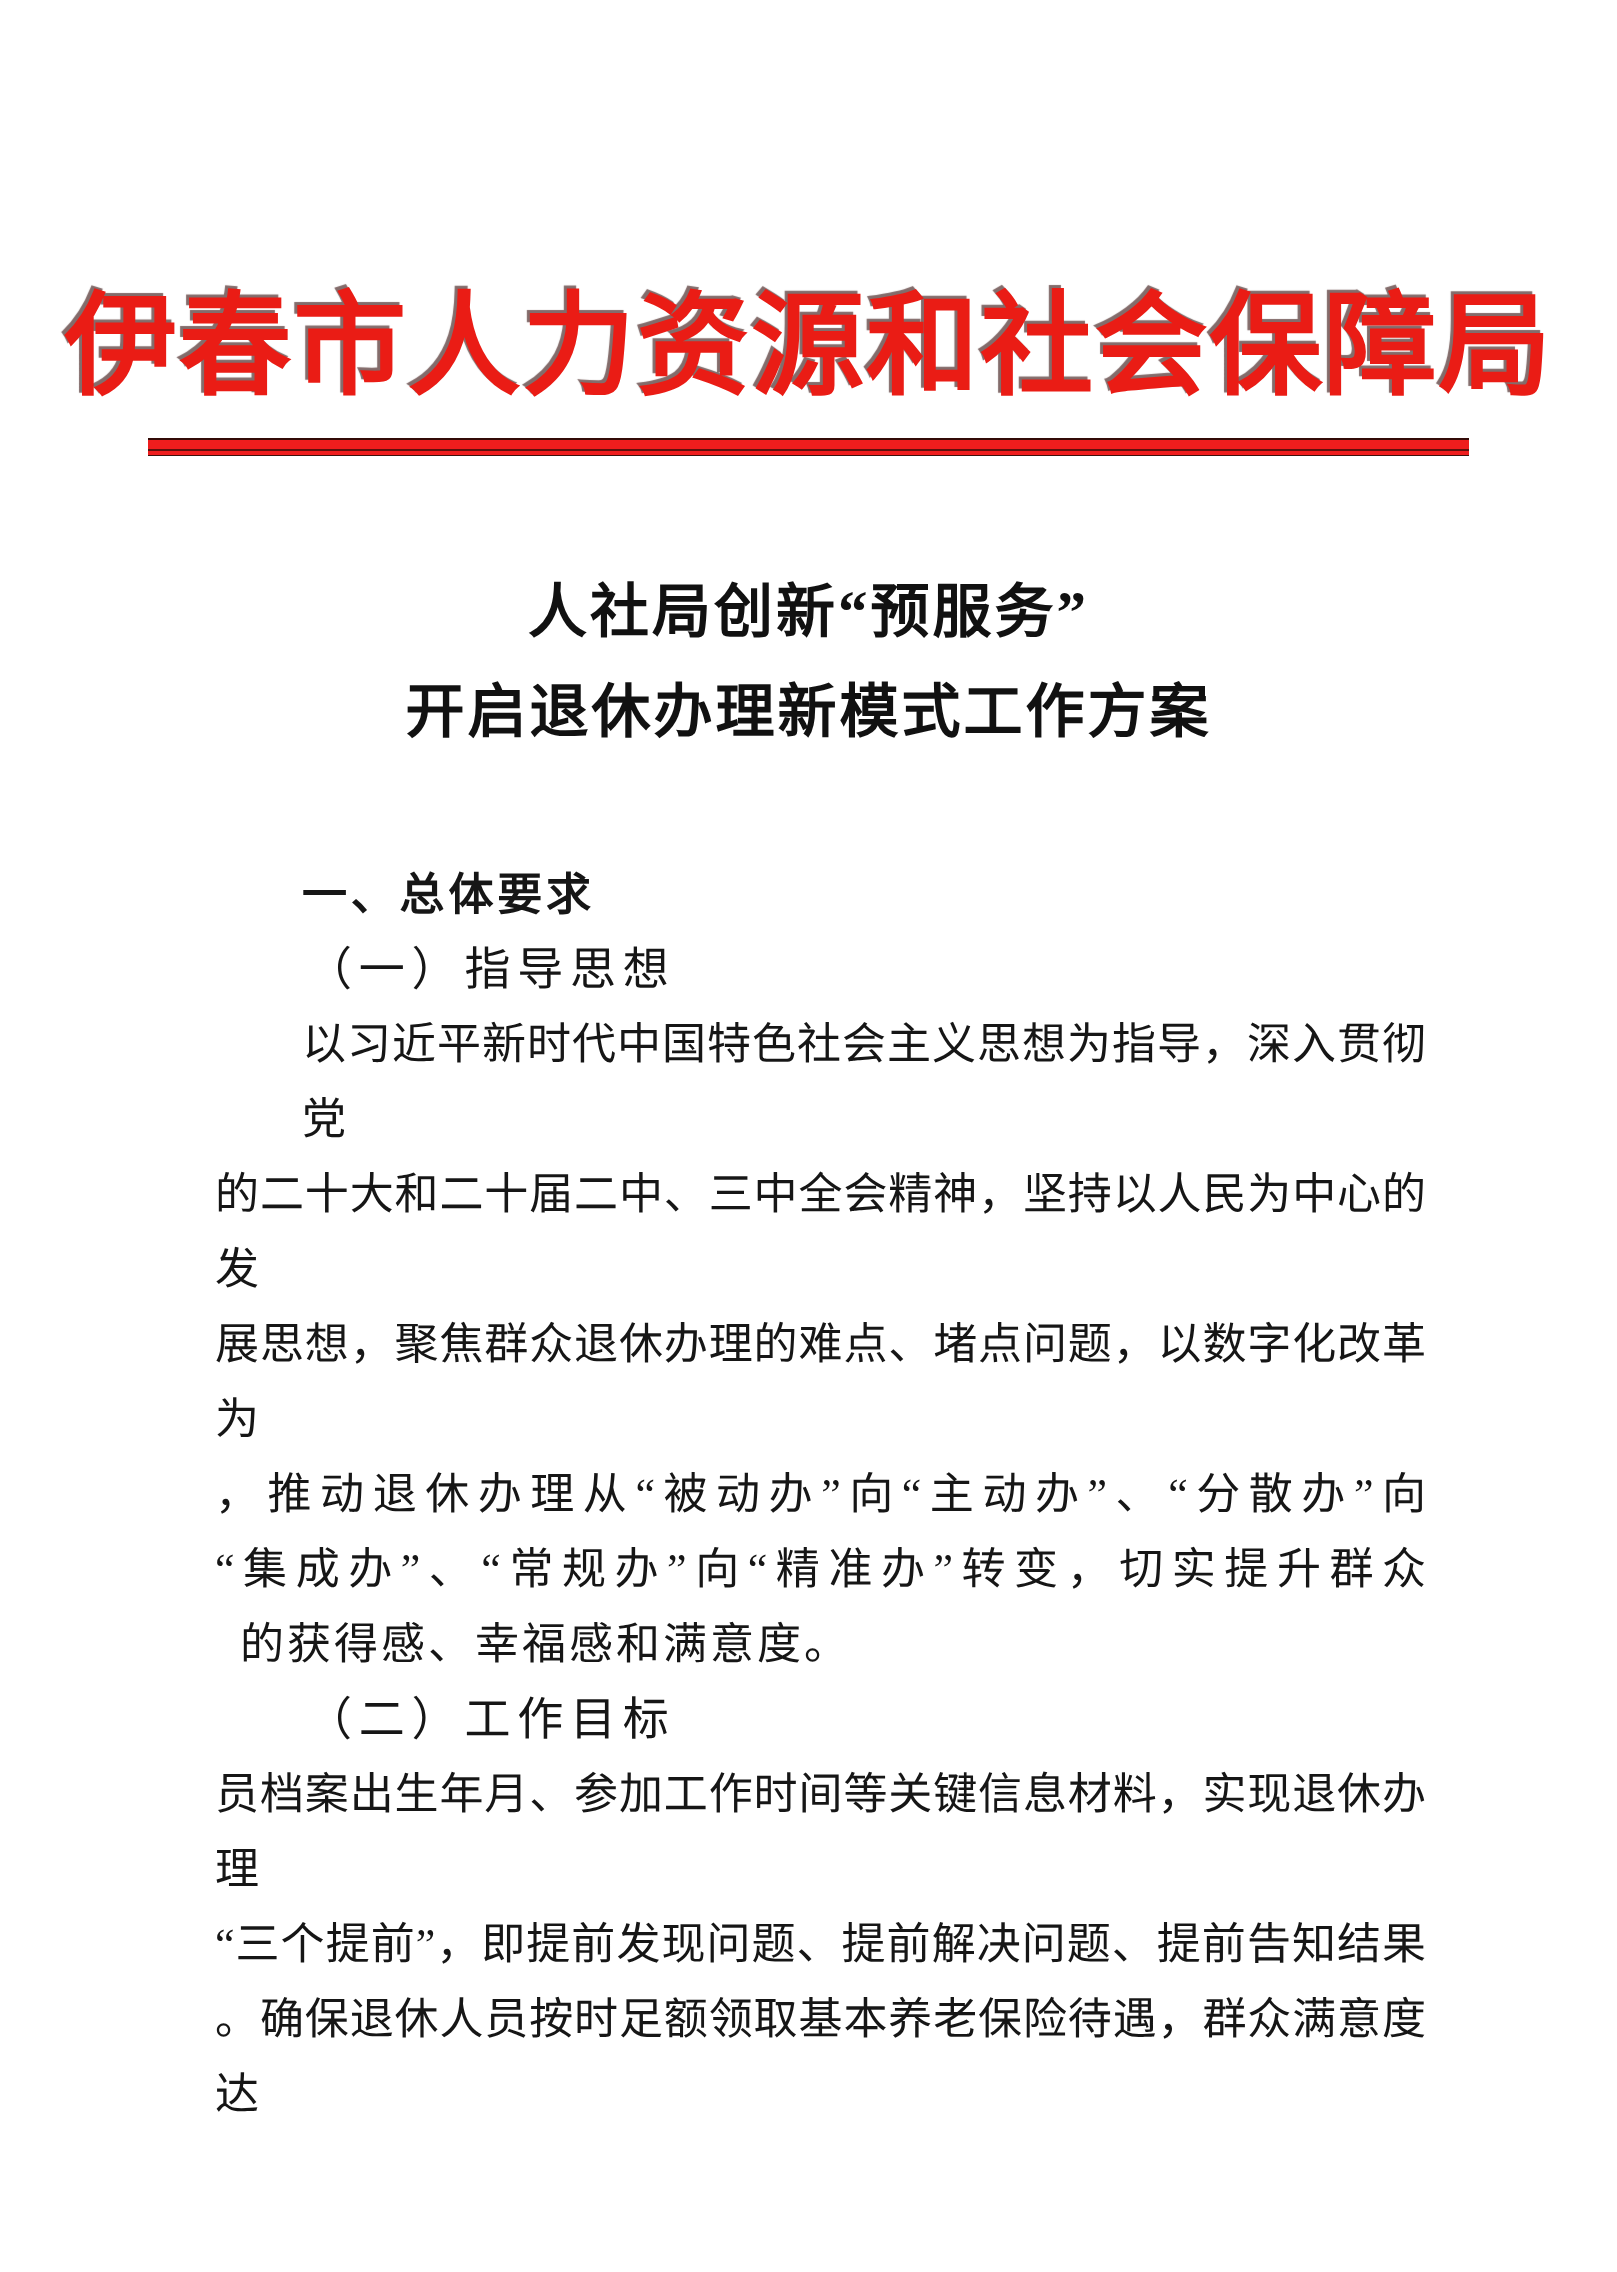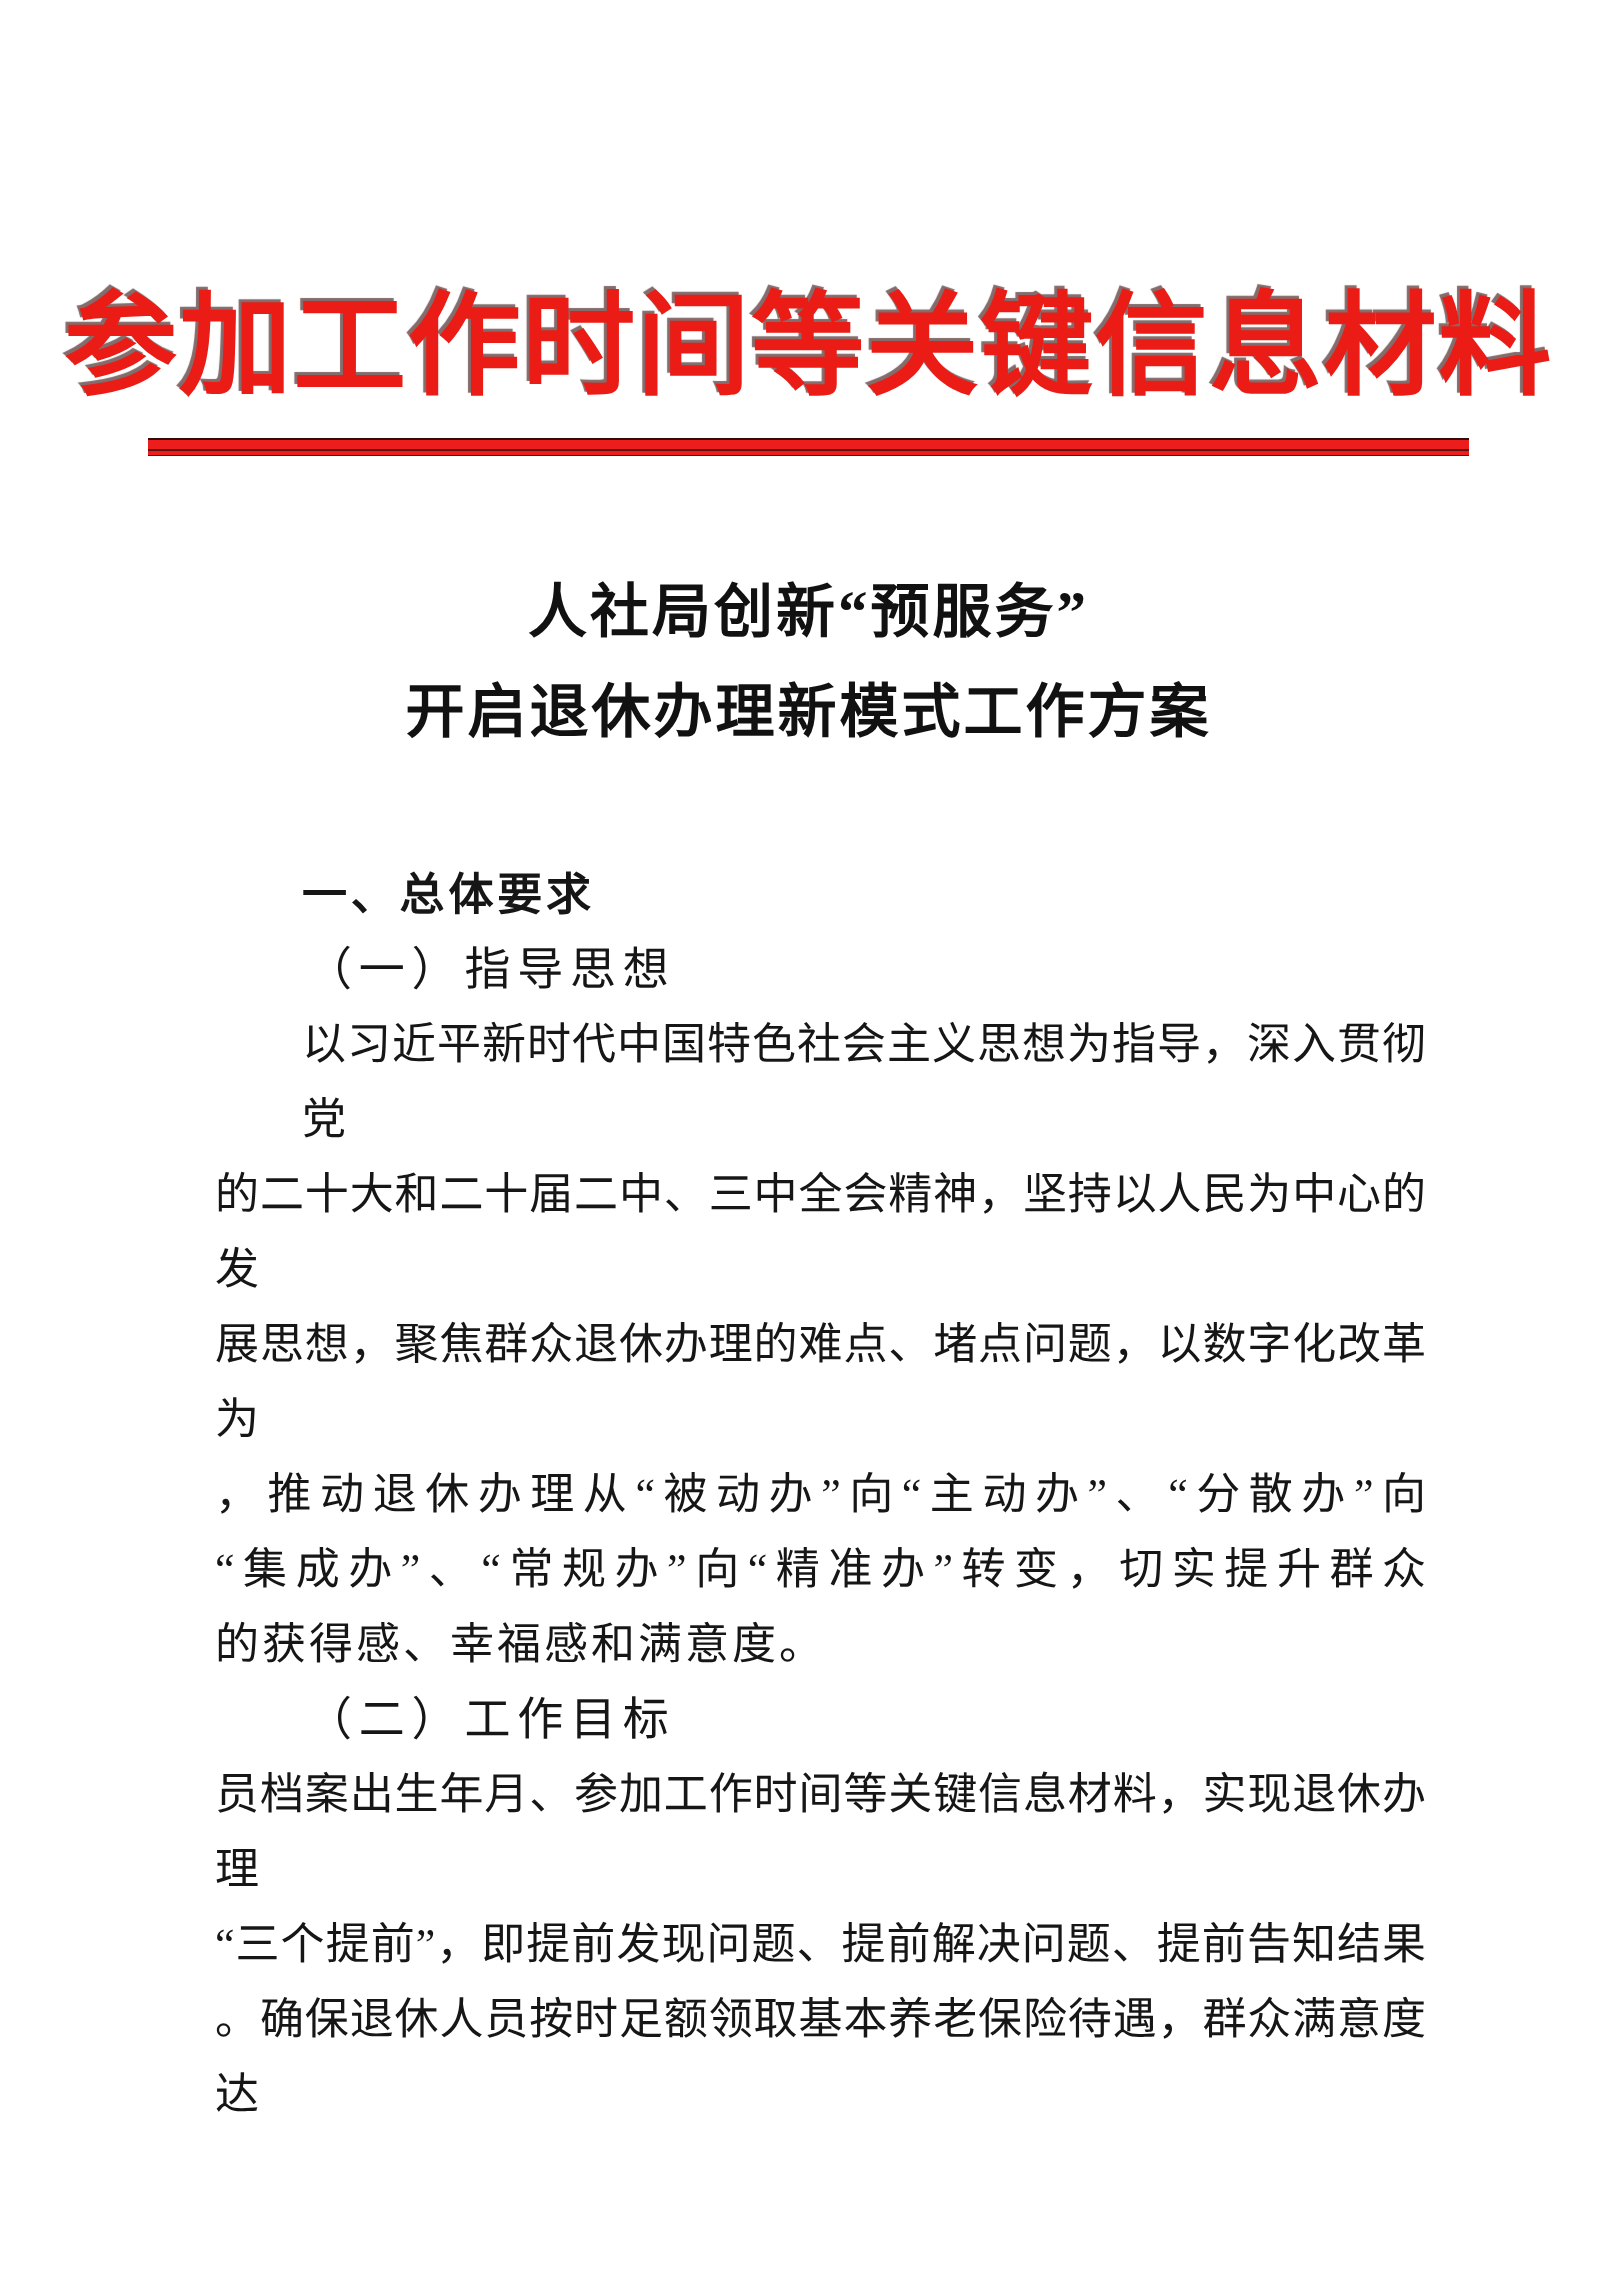--- a/index.html
+++ b/index.html
@@ -75,28 +75,29 @@
   .bline {
     line-height: 75px;
     text-align: justify;
     text-align-last: justify;
   }
   .bline.indent { padding-left: 87px; }
   .bline.last {
     text-align: left;
     text-align-last: left;
     letter-spacing: 3px;
+    margin-left: 25px;
   }
 </style>
 </head>
 <body>
 
 <div class="page">
 
-  <div class="agency">参加工作时间等关键信息材料</div>
+  <div class="agency">伊春市人力资源和社会保障局</div>
 
   <div class="rule"></div>
 
   <div class="title">
     <div class="title-line">人社局创新“预服务”</div>
     <div class="title-line">开启退休办理新模式工作方案</div>
   </div>
 
   <div class="body-col">
 

